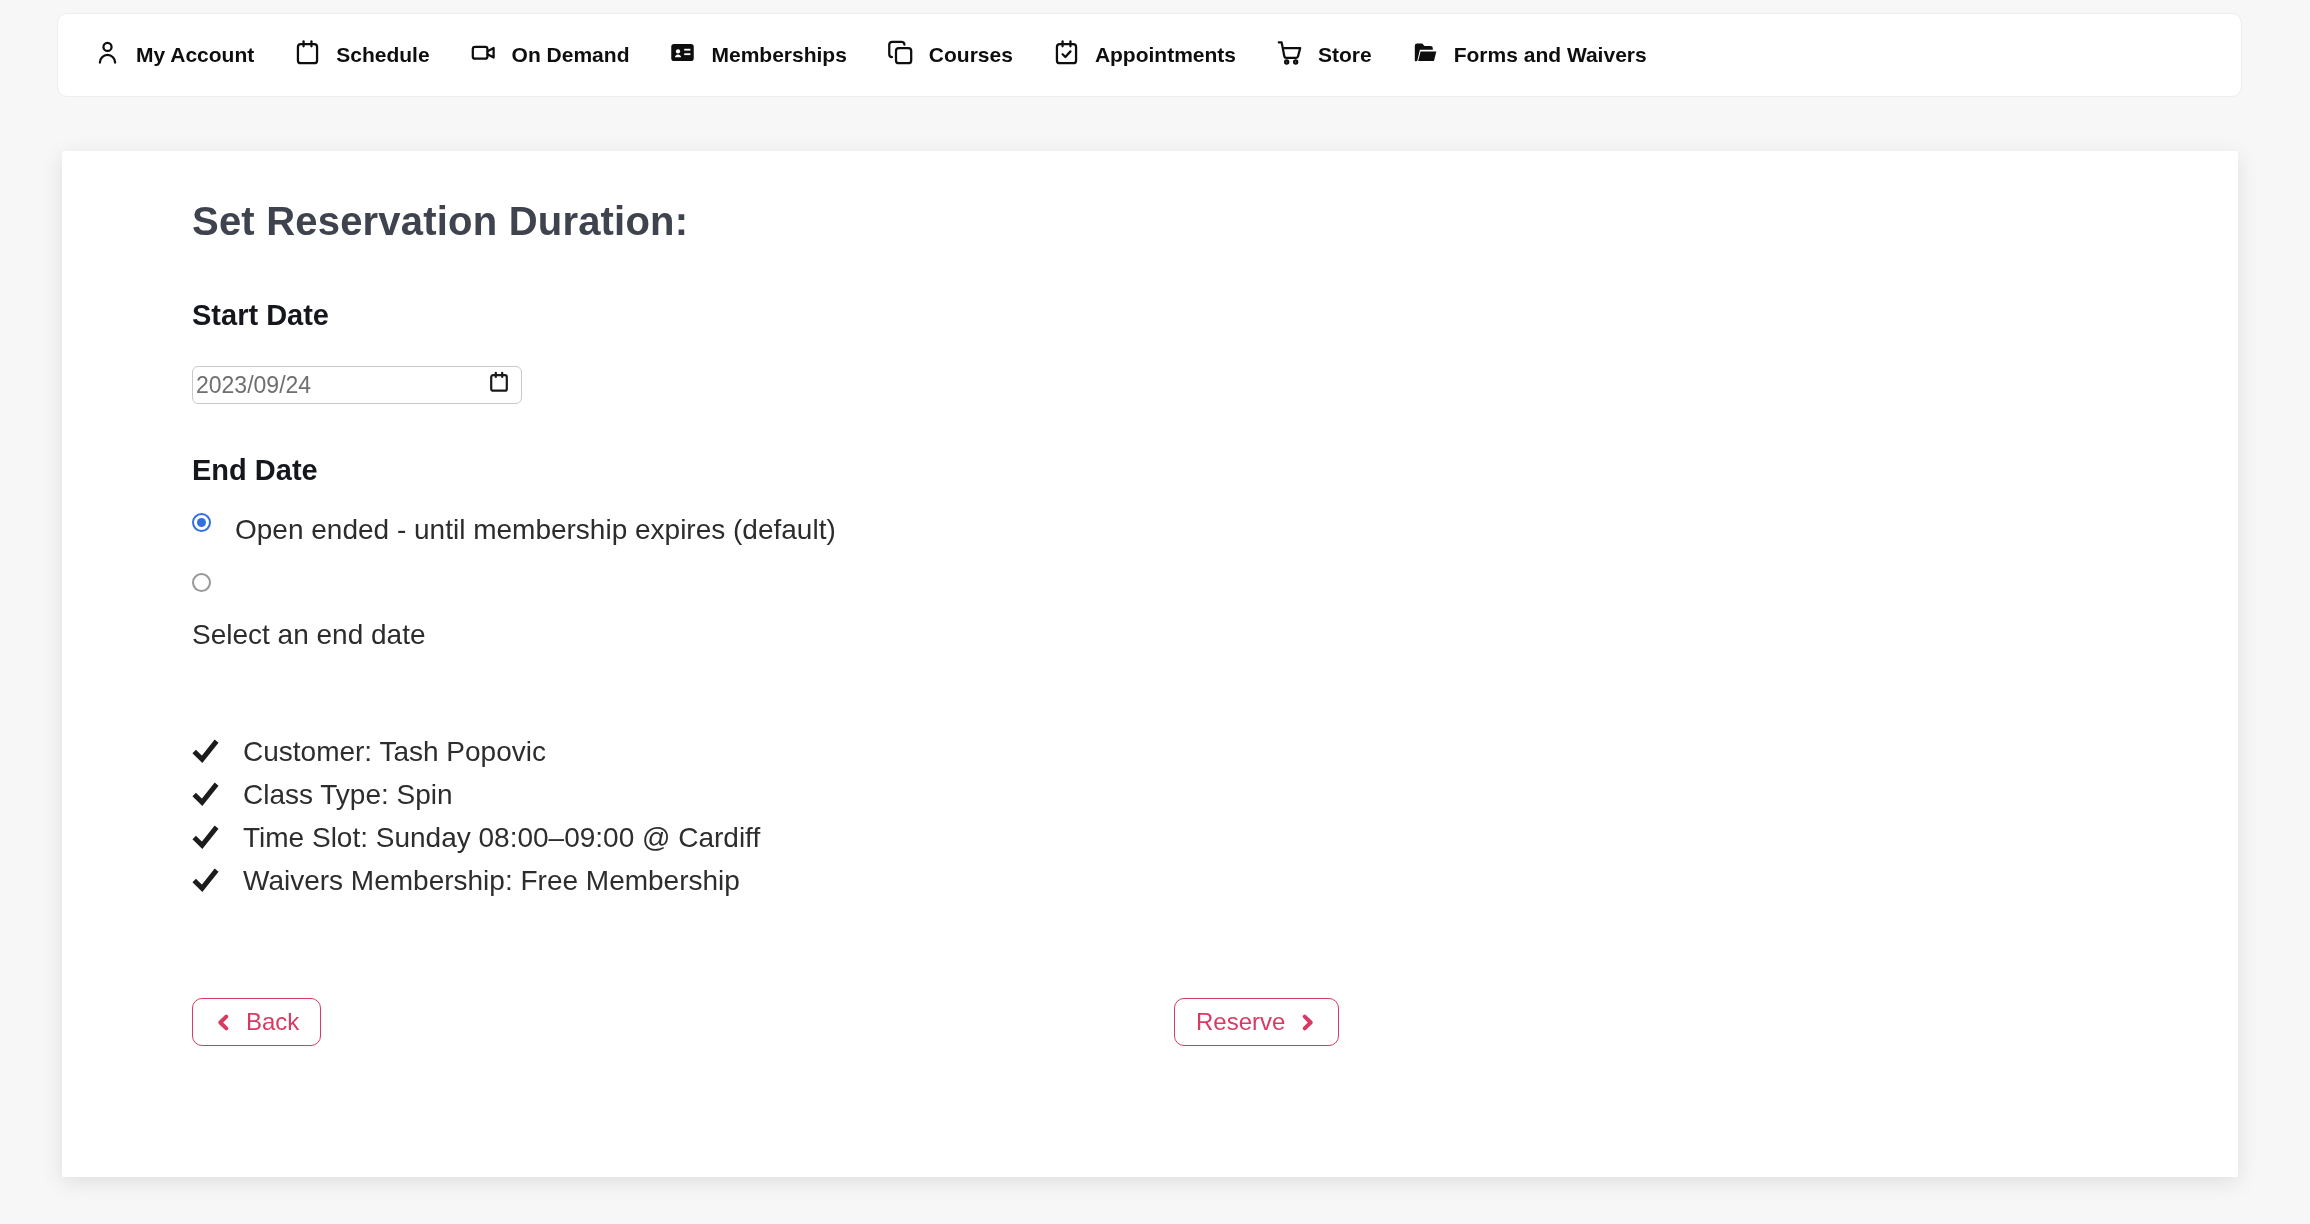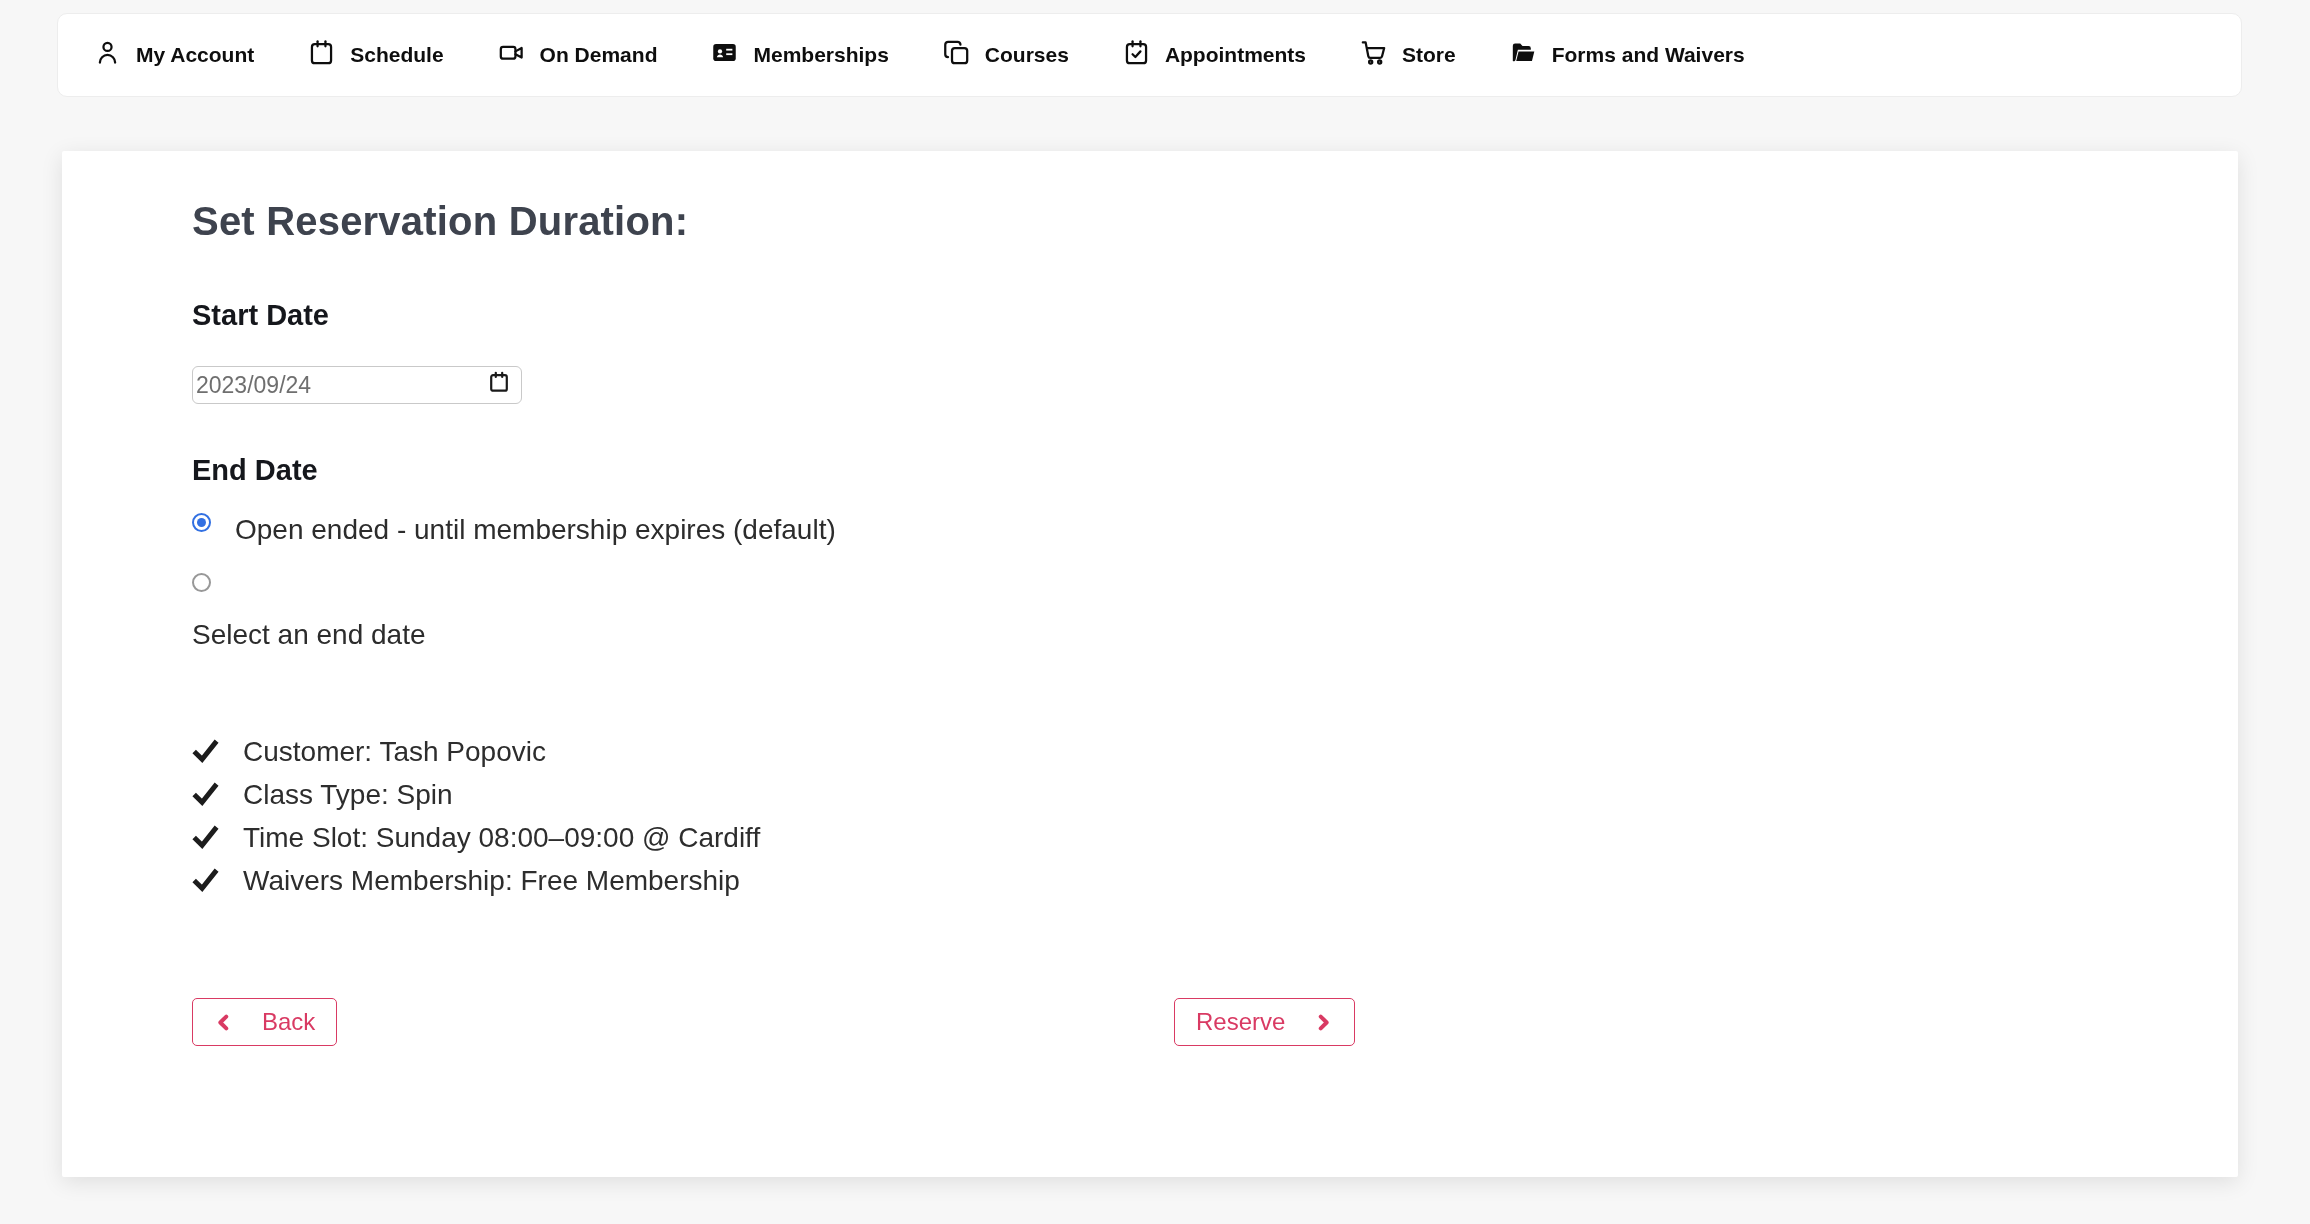--- a/index.html
+++ b/index.html
@@ -12,21 +12,21 @@
   }
 
   
   .topnav {
     position:absolute; left:57px; top:13px;
     width:2185px; height:84px;
     background:#ffffff;
     border:1px solid #ededed;
     border-radius:10px;
     display:flex; align-items:center;
-    gap:54px;
+    gap:40px;
     padding:0 36px;
   }
   .nav-item {
     display:flex; align-items:center; gap:15px;
     font-size:21px; font-weight:bold; color:#0e0e0e;
     white-space:nowrap; cursor:pointer;
   }
   .nav-item svg { width:27px; height:27px; flex:0 0 auto; }
 
   
@@ -81,24 +81,24 @@
 
   .summary { margin-top:76px; }
   .summary-row {
     display:flex; align-items:center; gap:24px;
     font-size:28px; color:#2d2d2d; height:43px;
   }
   .summary-row svg { width:27px; height:27px; flex:0 0 auto; }
 
   .footer { position:relative; margin-top:96px; height:50px; }
   .btn {
-    display:inline-flex; align-items:center; gap:29px;
+    display:inline-flex; align-items:center; gap:13px;
     height:48px; padding:0 21px;
     background:#fff;
-    border:1.5px solid #d93a63; border-radius:5px;
+    border:1.5px solid #d93a63; border-radius:10px;
     color:#d93a63; font-size:24px;
     font-family:"Liberation Sans", sans-serif;
     cursor:pointer;
   }
   .btn svg { width:19px; height:19px; }
   .btn-reserve { position:absolute; left:982px; top:0; }
 </style>
 </head>
 <body>
 

